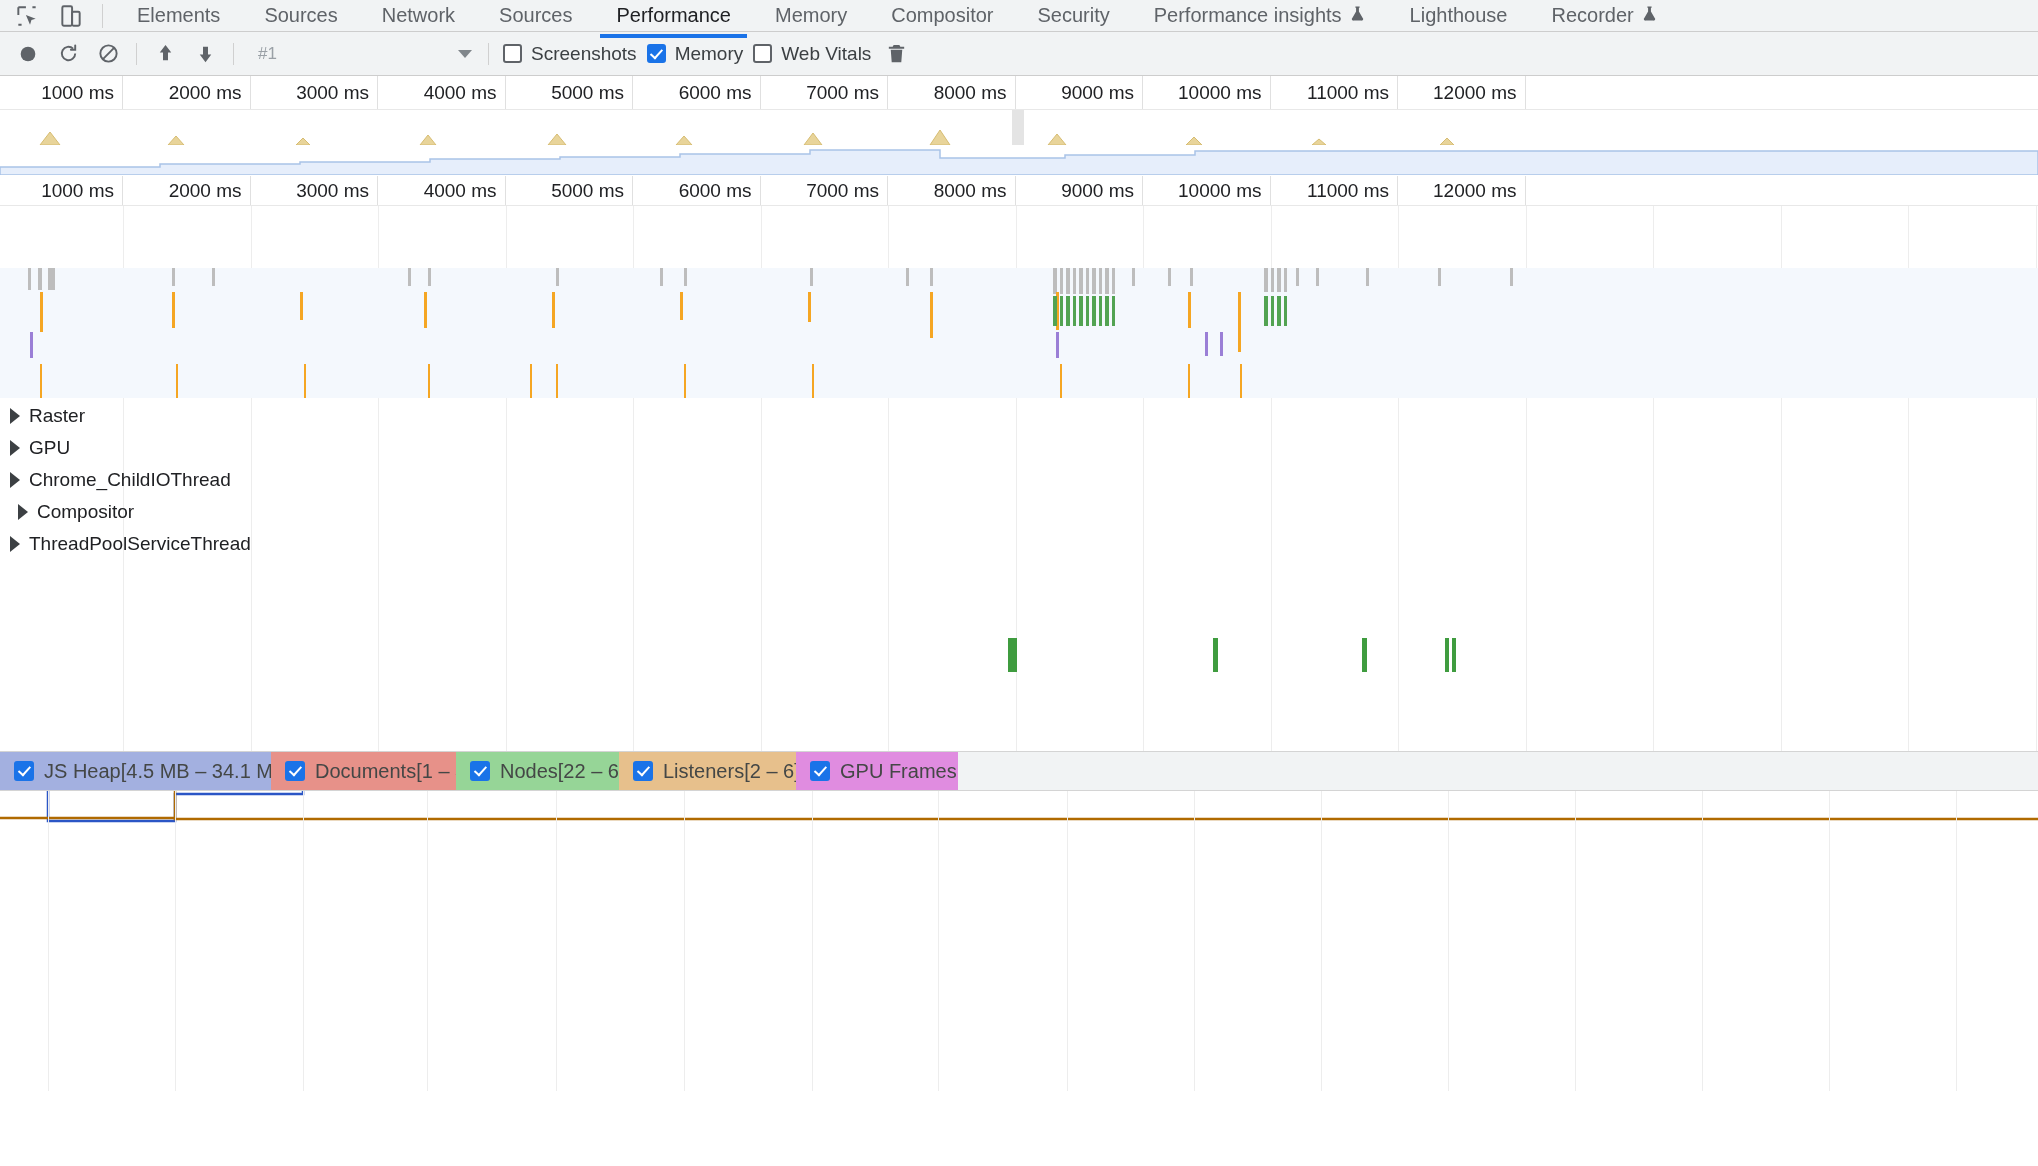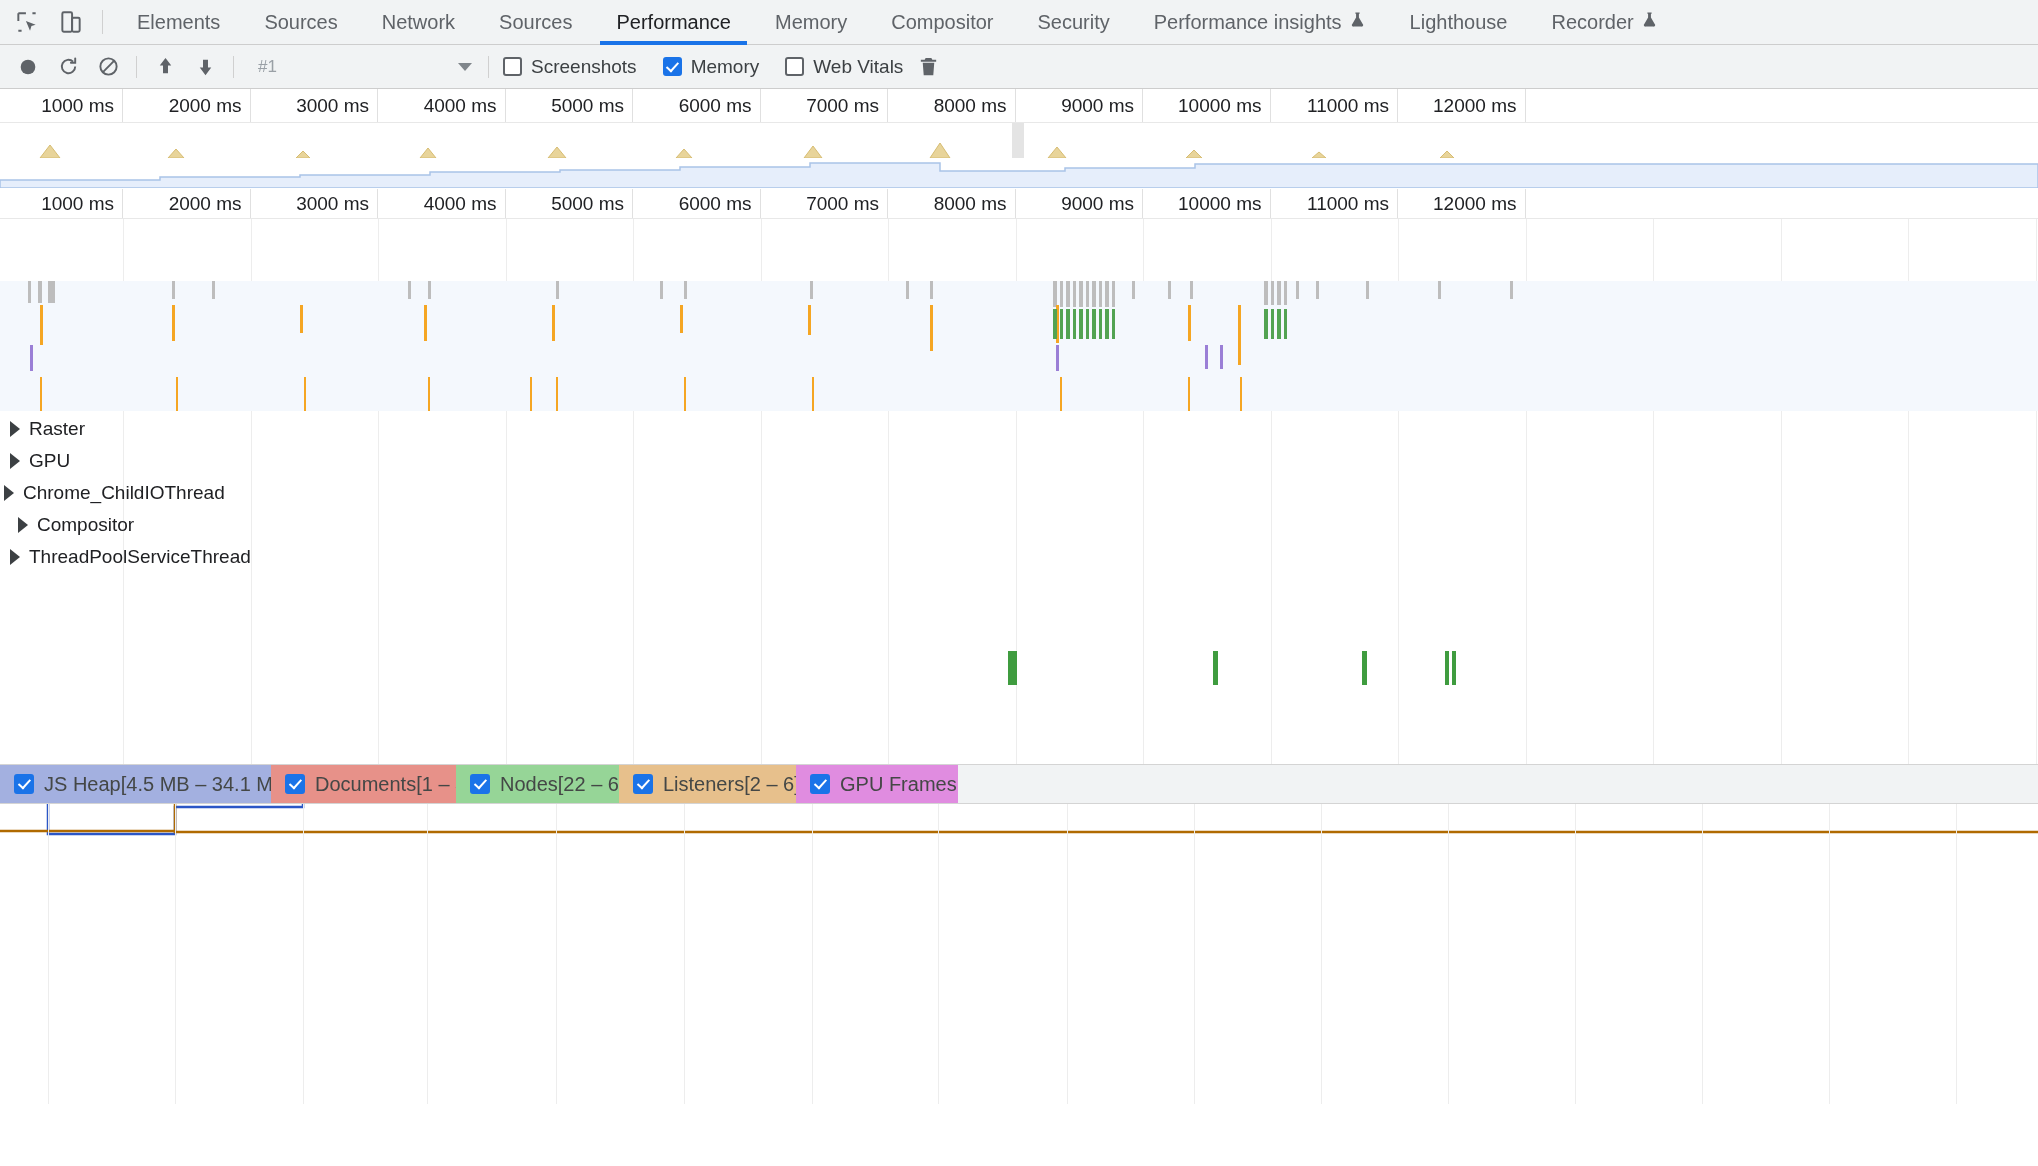--- a/index.html
+++ b/index.html
@@ -5,21 +5,21 @@
   * { box-sizing: border-box; margin: 0; padding: 0; }
   html, body {
     width: 2038px; height: 1166px;
     background: #ffffff;
     font-family: "Liberation Sans", sans-serif;
     overflow: hidden;
   }
 
   
   .tabbar {
-    height: 45px;
+    height: 32px;
     display: flex;
     align-items: center;
     background: #f1f3f4;
     border-bottom: 1px solid #cdcdcd;
     position: relative;
   }
   .tb-icon {
     width: 34px; height: 34px;
     margin-left: 10px;
     display: flex; align-items: center; justify-content: center;
@@ -66,21 +66,21 @@
     margin-left: 8px;
     padding: 0 8px;
     font-size: 17px; color: #9aa0a6;
   }
   .caret-d {
     width: 0; height: 0;
     border-left: 7px solid transparent;
     border-right: 7px solid transparent;
     border-top: 8px solid #80868b;
   }
-  .cbx-group { display: flex; align-items: center; gap: 26px; margin-left: 6px; }
+  .cbx-group { display: flex; align-items: center; gap: 10px; margin-left: 6px; }
   .cbx-item { display: flex; align-items: center; gap: 9px; font-size: 19px; color: #3c4043; }
   .cbx {
     width: 19px; height: 19px; border-radius: 3px;
     border: 2px solid #5f6368; background: #fff;
     display: flex; align-items: center; justify-content: center;
     flex: none;
   }
   .cbx.on { background: #1a73e8; border-color: #1a73e8; }
   .cbx.on::after {
     content: "";
@@ -464,21 +464,21 @@
 
   <div id="groups-host">
       <div class="group-title" style="left: 10px; top: 199px;">
         <span class="tri-r"></span>
         <span>Raster</span>
       </div>
       <div class="group-title" style="left: 10px; top: 231px;">
         <span class="tri-r"></span>
         <span>GPU</span>
       </div>
-      <div class="group-title" style="left: 4px; top: 263px;">
+      <div class="group-title" style="left: 10px; top: 263px;">
         <span class="tri-r"></span>
         <span>Chrome_ChildIOThread</span>
       </div>
       <div class="group-title" style="left: 18px; top: 295px;">
         <span class="tri-r"></span>
         <span>Compositor</span>
       </div>
       <div class="group-title" style="left: 10px; top: 327px;">
         <span class="tri-r"></span>
         <span>ThreadPoolServiceThread</span>

